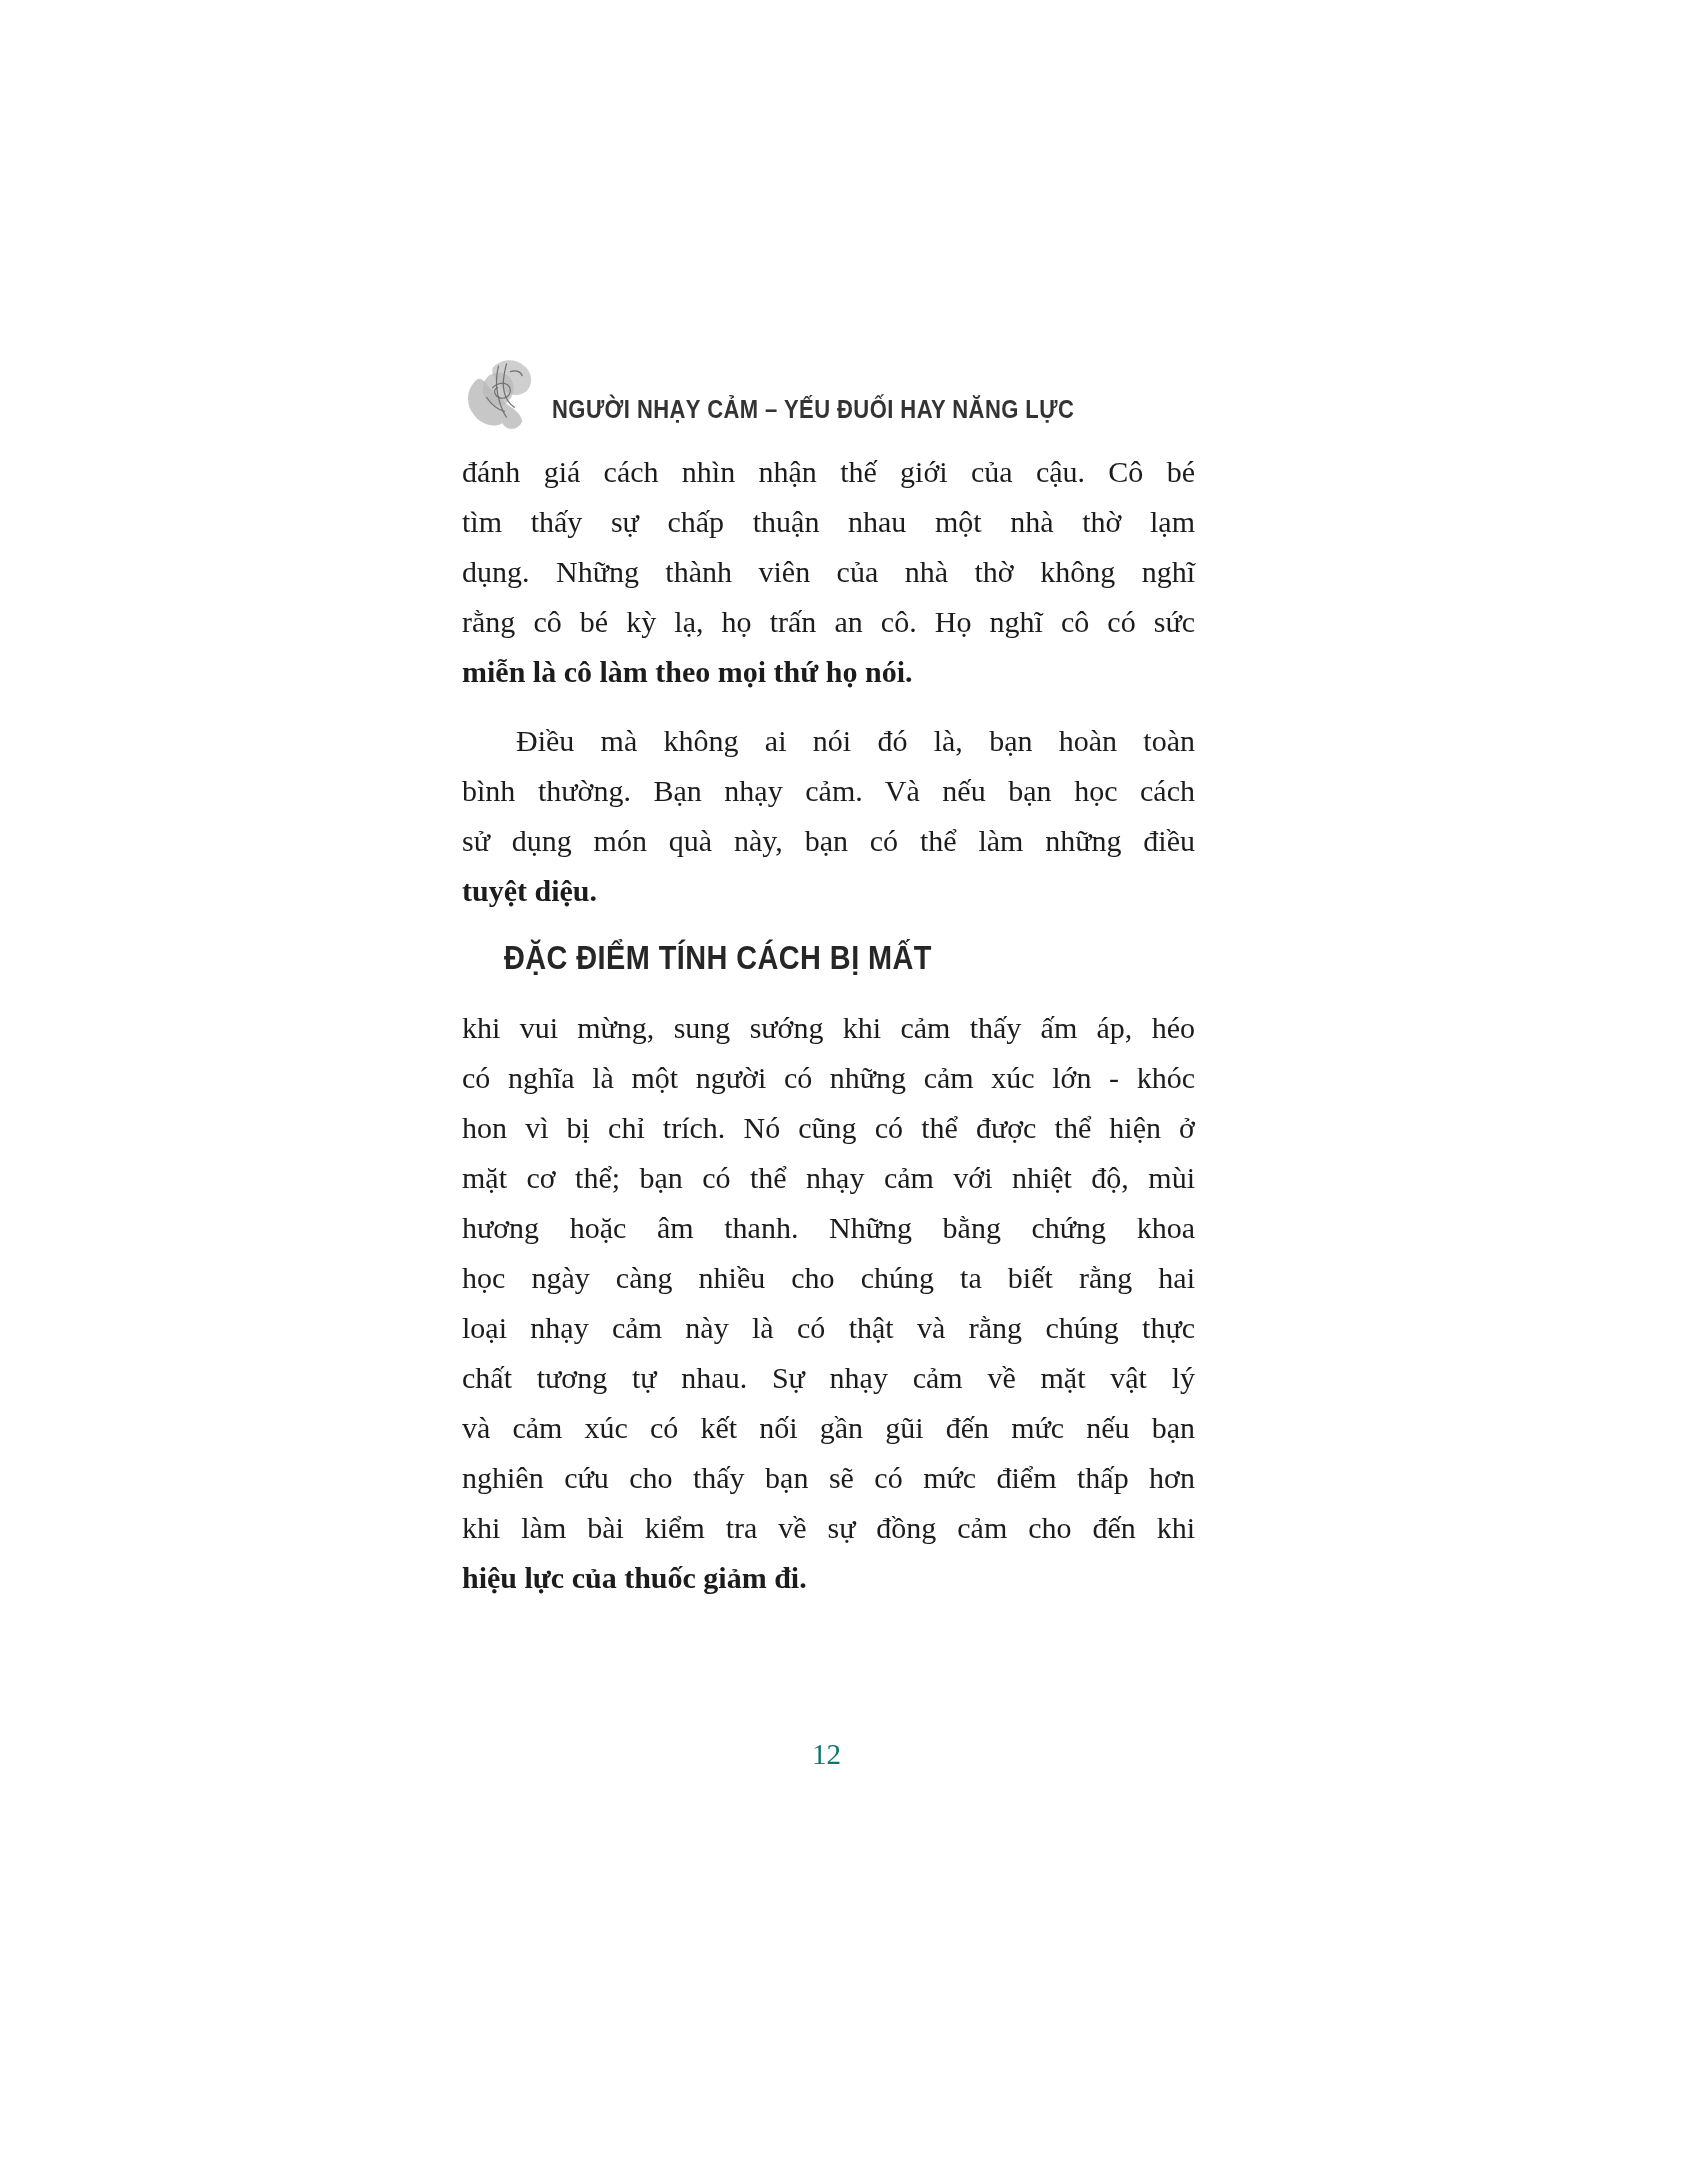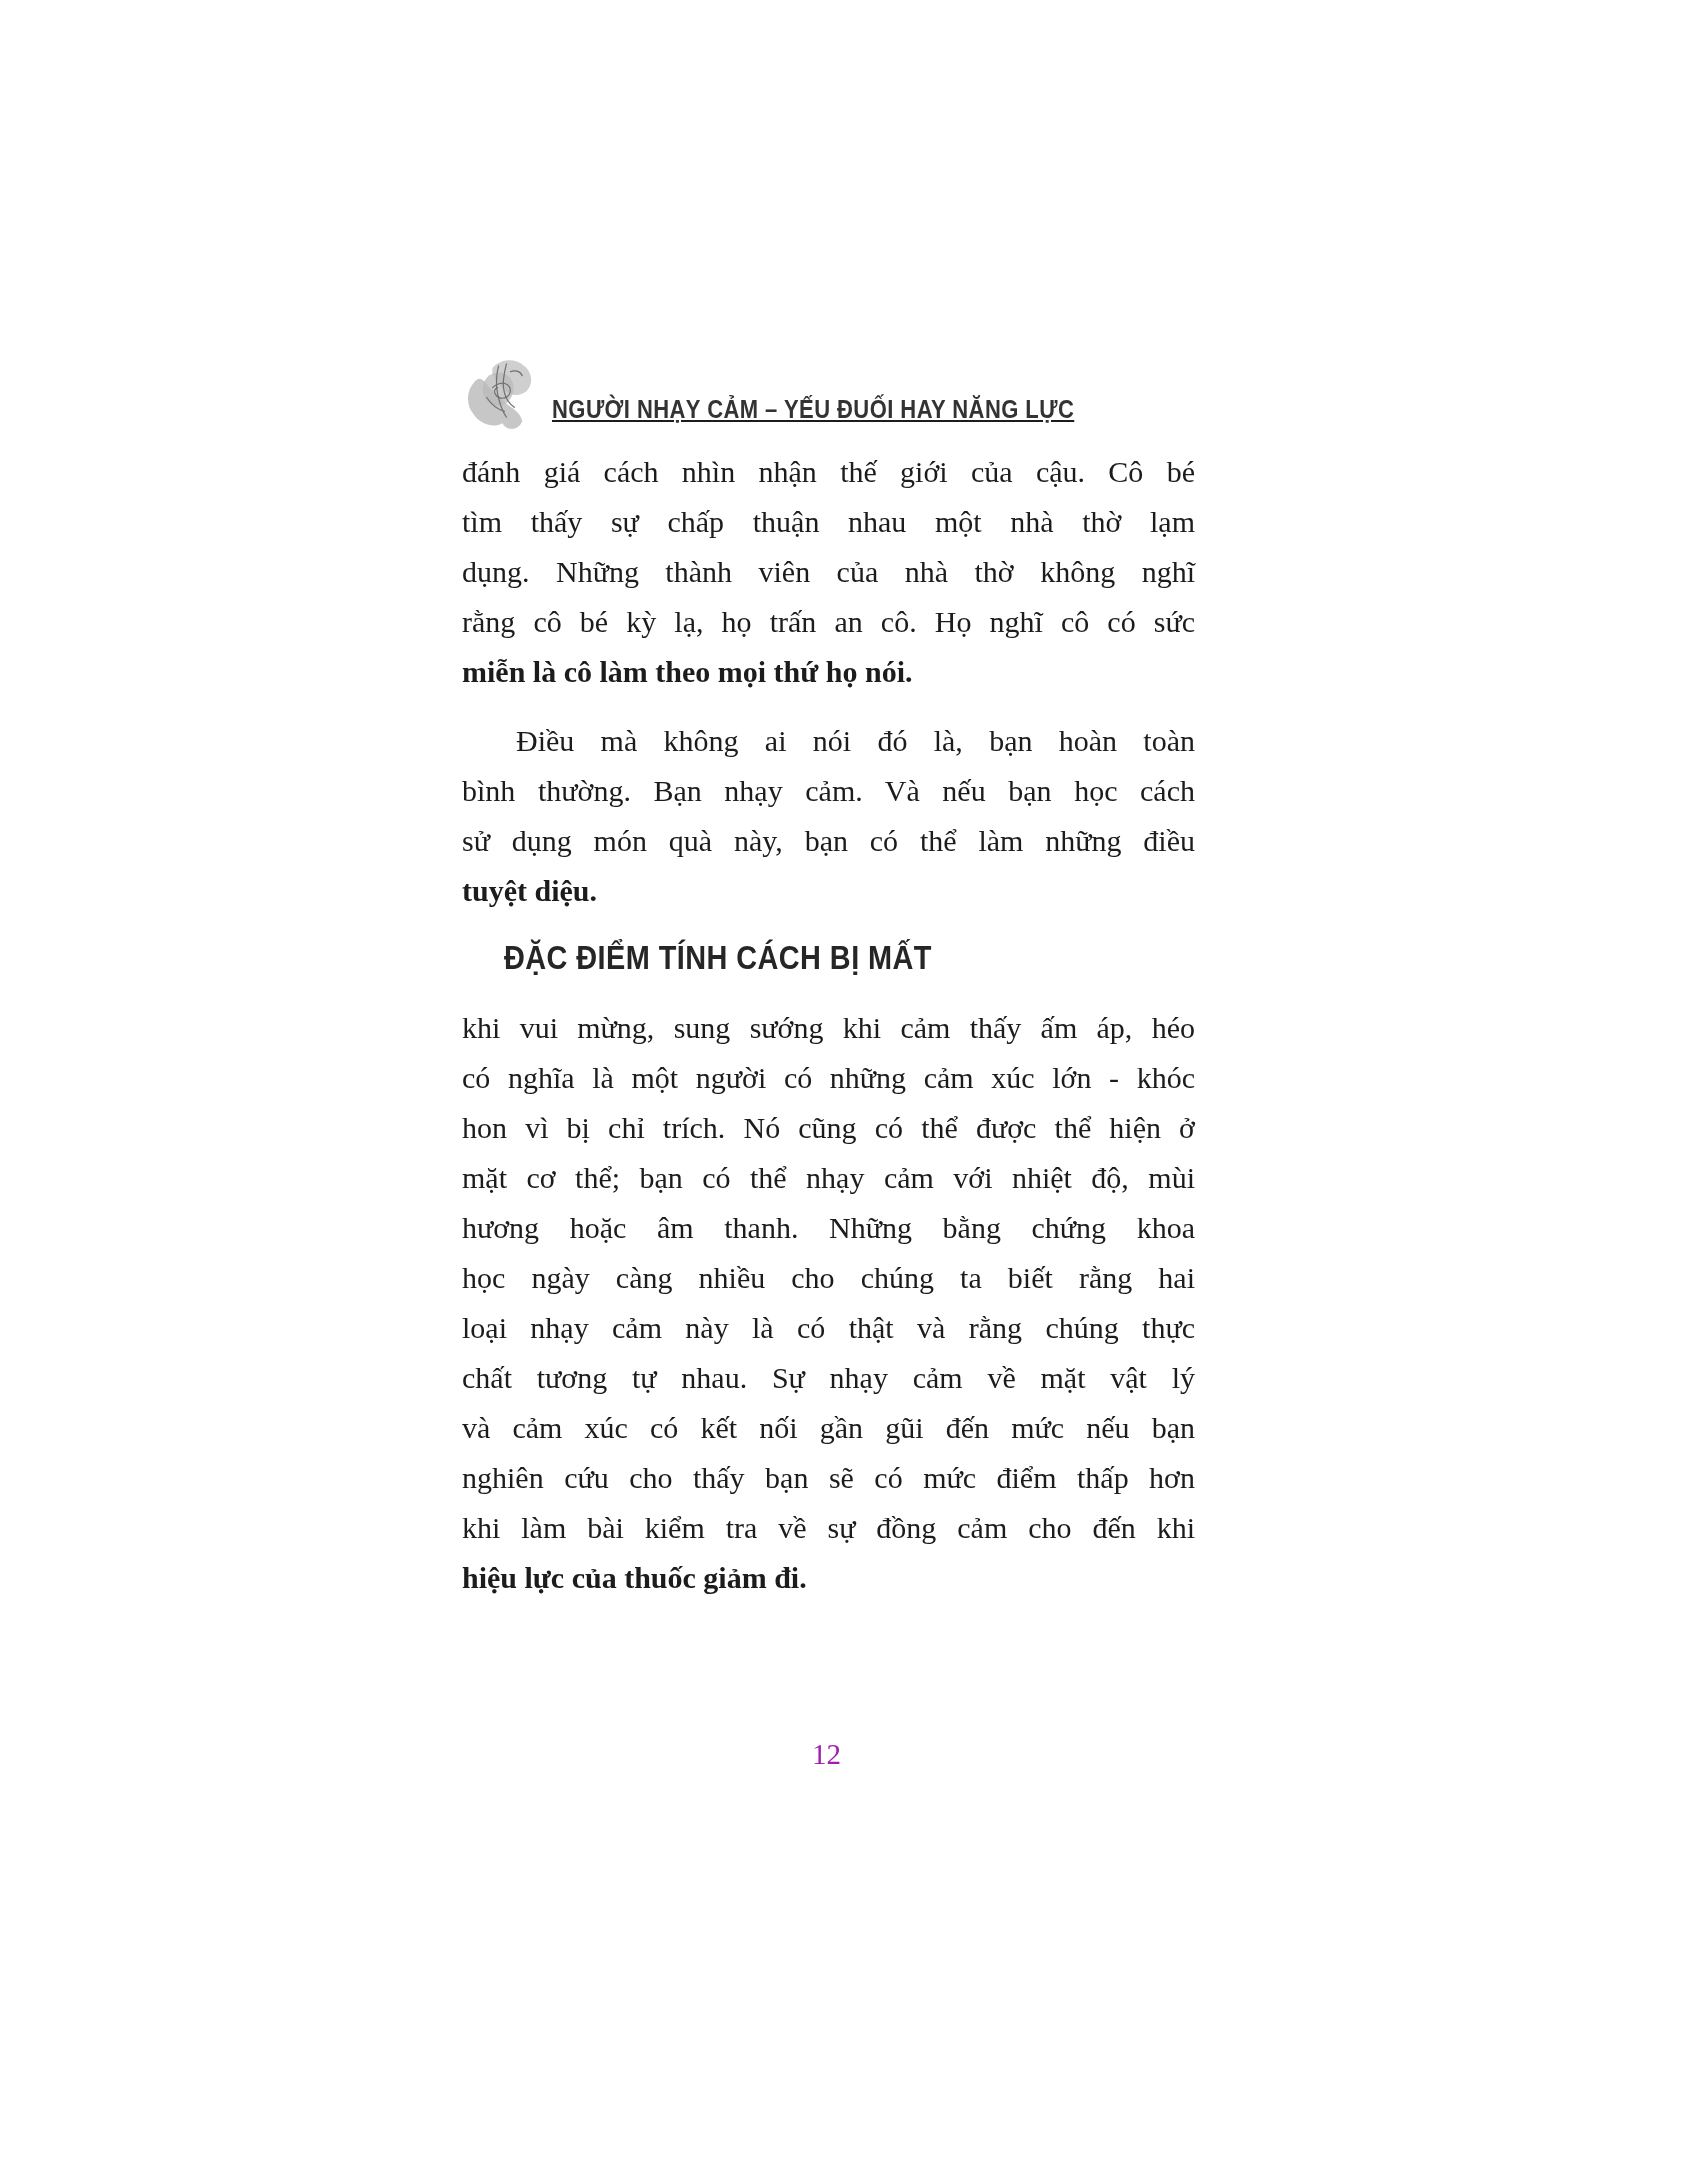--- a/index.html
+++ b/index.html
@@ -15,21 +15,20 @@
     background: #ffffff;
     font-family: "Liberation Serif", "DejaVu Serif", serif;
     color: #1c1c1c;
   }
   .header {
     position: absolute;
     left: 463px; top: 354px;
     display: flex;
     align-items: center;
     gap: 12px;
-    text-decoration: underline;
   }
   .ornament { width: 77px; height: 83px; flex: 0 0 auto; }
   .header-title {
     font-family: "Liberation Sans", "DejaVu Sans", sans-serif;
     font-size: 25px;
     font-weight: 600;
     letter-spacing: 0.5px;
     color: #333333;
     white-space: nowrap;
     transform: scaleX(0.88);
@@ -63,21 +62,21 @@
     transform: scaleX(0.85);
     transform-origin: 0 50%;
     white-space: nowrap;
   }
   .page-number {
     position: absolute;
     left: 458px; top: 1738px;
     width: 737px;
     text-align: center;
     font-size: 29px;
-    color: #a21caf;
+    color: #0f766e;
   }
 </style>
 </head>
 <body>
 
 <div class="sheet">
 
   <div class="header">
     <svg class="ornament" viewBox="0 0 78 84" xmlns="http://www.w3.org/2000/svg">
       <path d="M14,26 C4,34 2,50 10,60 C16,70 30,76 40,70 C44,78 56,78 60,68 C58,60 52,56 46,52 C38,44 28,36 22,28 C19,25 16,24 14,26 Z" fill="#c7c7c7"></path>

